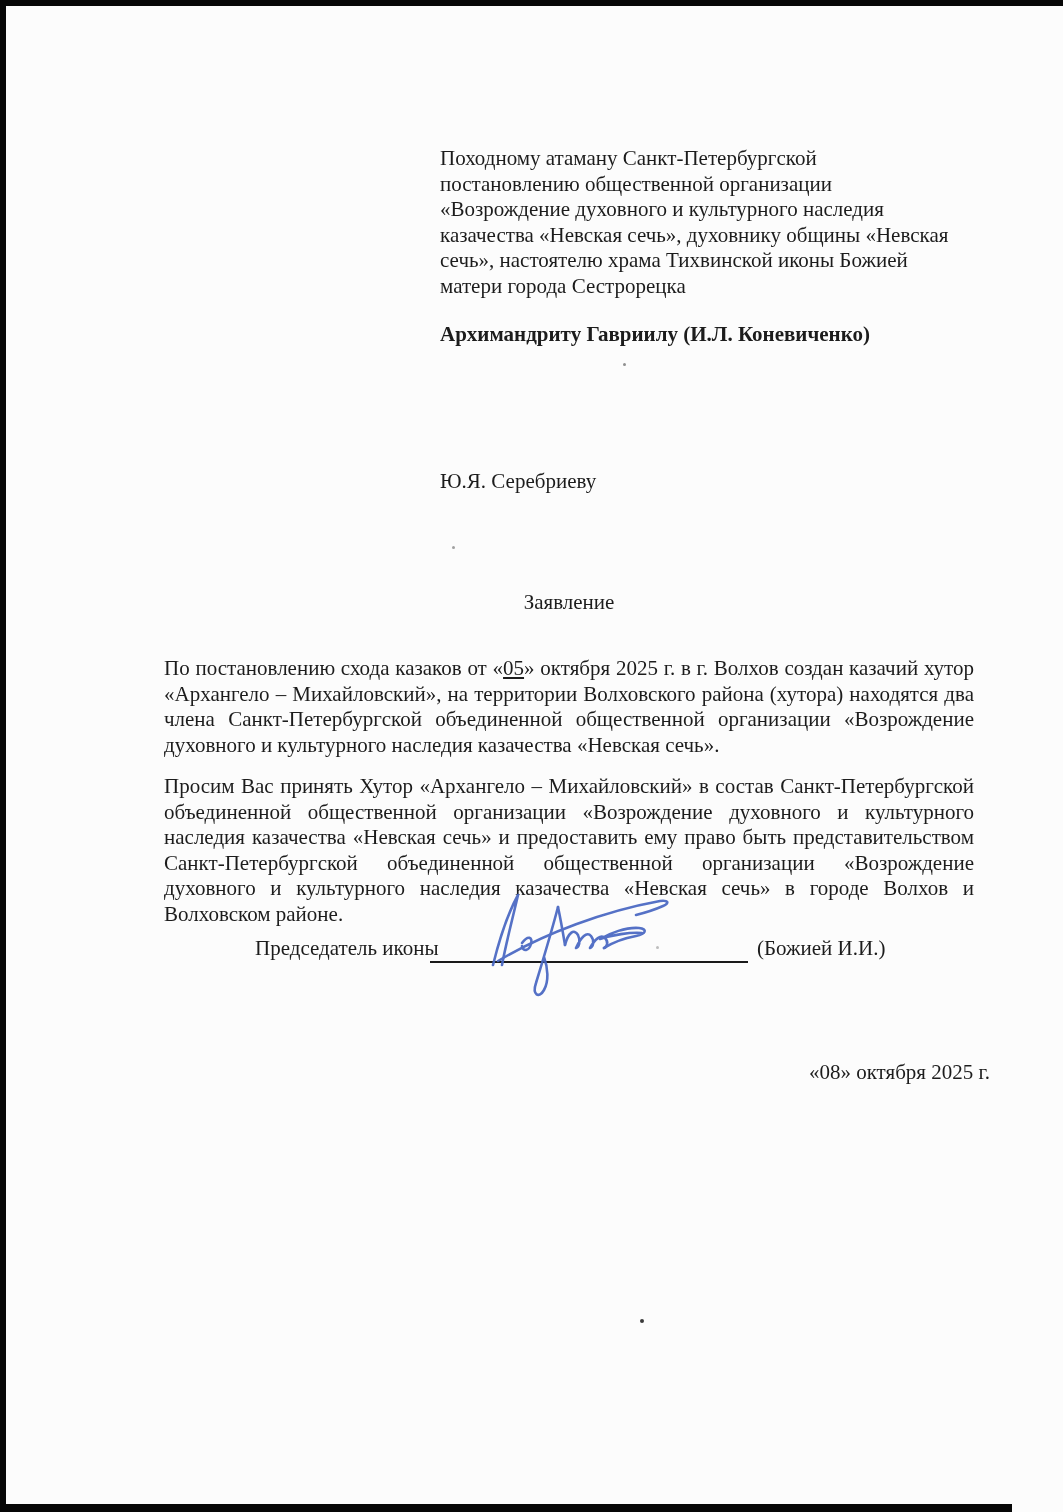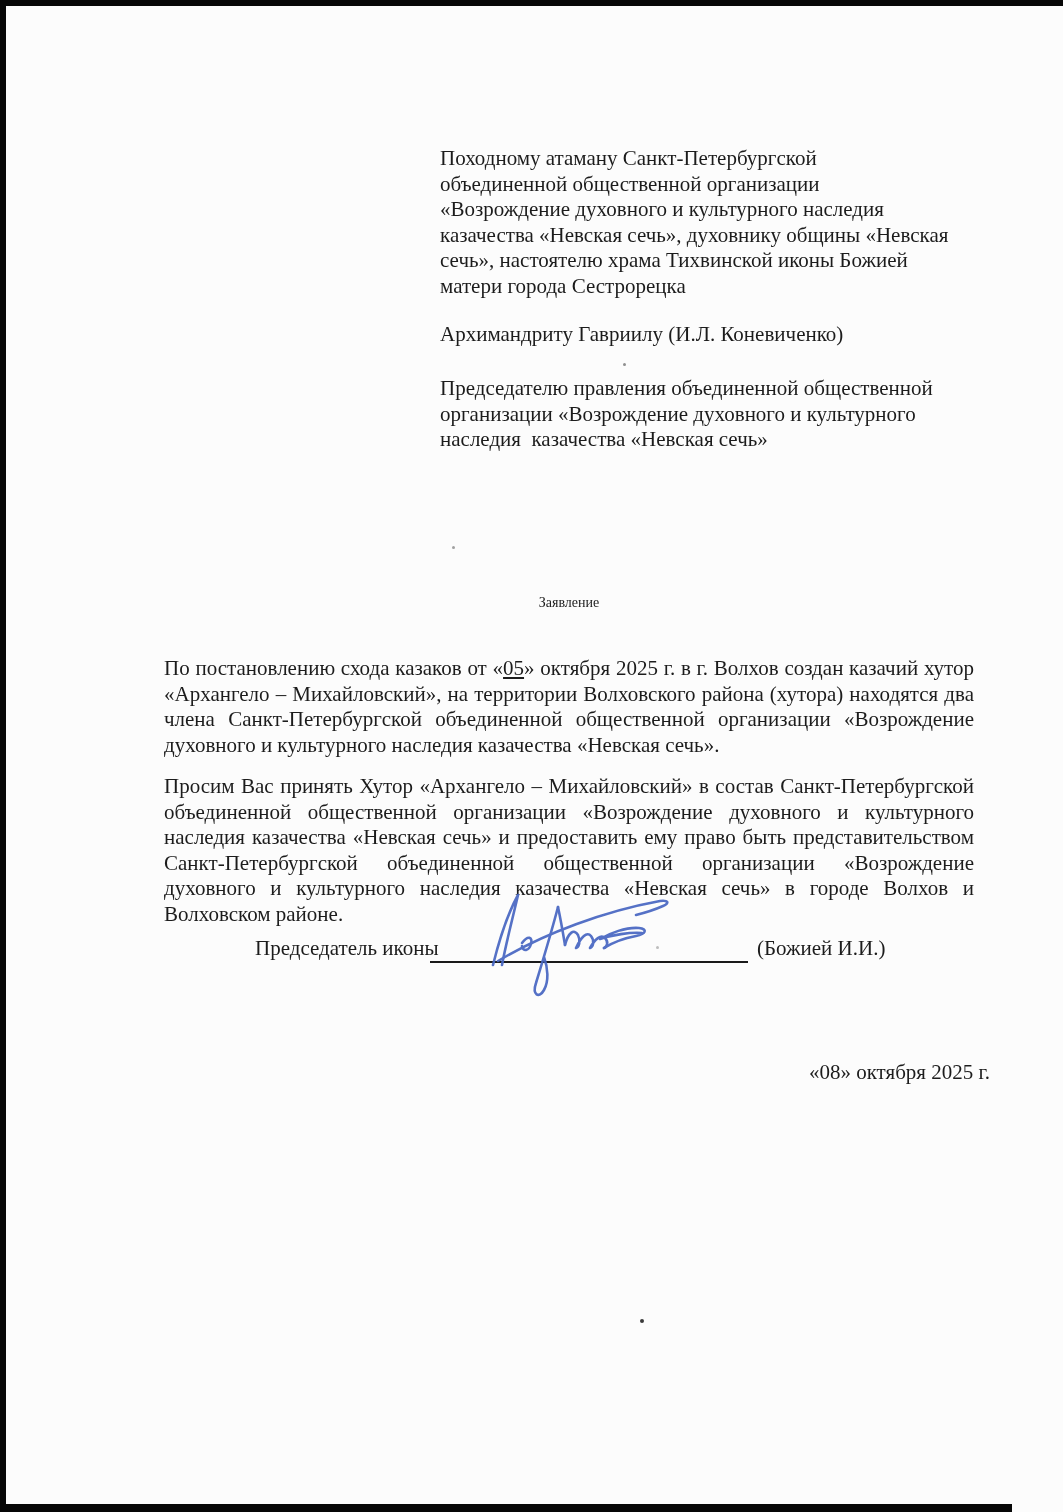--- a/index.html
+++ b/index.html
@@ -20,29 +20,29 @@
   }
   
   .edge { position: absolute; background: #070707; }
   .edge-top    { top: 0; left: 0; width: 1063px; height: 6px; }
   .edge-left   { top: 0; left: 0; width: 6px; height: 1512px; }
   .edge-bottom { bottom: 0; left: 0; width: 1012px; height: 8px; }
 
   .preline { white-space: pre-line; }
 
   .addressee-block  { position: absolute; left: 440px; top: 146px; width: 545px; }
-  .recipient-line   { position: absolute; left: 440px; top: 322px; width: 545px; }
+  .recipient-line   { position: absolute; left: 440px; top: 322px; width: 545px; font-weight: bold; }
   .chairman-block   { position: absolute; left: 440px; top: 376px; width: 545px; }
   .name-line        { position: absolute; left: 440px; top: 469px; width: 545px; }
 
   .doc-title {
     position: absolute;
     left: 148px; top: 590px; width: 842px;
     margin: 0;
-    font-size: 14px; font-weight: normal;
+    font-size: 21px; font-weight: normal;
     text-align: center;
   }
 
   .doc-body {
     position: absolute;
     left: 148px; top: 640px; width: 842px;
     text-align: justify;
   }
   .doc-body p { margin: 16px; }
   .u-date { text-decoration: underline; }
@@ -67,32 +67,30 @@
 </head>
 <body>
 
 <div class="page">
 
   <div class="edge edge-top"></div>
   <div class="edge edge-left"></div>
   <div class="edge edge-bottom"></div>
 
   <div class="addressee-block preline">Походному атаману Санкт-Петербургской
-объединенной общественной организации
+постановлению общественной организации
 «Возрождение духовного и культурного наследия
 казачества «Невская сечь», духовнику общины «Невская
 сечь», настоятелю храма Тихвинской иконы Божией
 матери города Сестрорецка</div>
 
   <div class="recipient-line">Архимандриту Гавриилу (И.Л. Коневиченко)</div>
 
-  <div class="chairman-block preline">Председателю правления объединенной общественной
-организации «Возрождение духовного и культурного
-наследия &nbsp;казачества «Невская сечь»</div>
 
+  <div class="name-line">Ю.Я. Серебриеву</div>
 
   <h1 class="doc-title">Заявление</h1>
 
   <div class="doc-body">
     <p><span>По постановлению схода казаков от «</span><span class="u-date">05</span><span>» октября 2025 г. в г. Волхов создан казачий хутор «Архангело – Михайловский», на территории Волховского района (хутора) находятся два члена Санкт-Петербургской объединенной общественной организации «Возрождение духовного и культурного наследия казачества «Невская сечь».</span></p>
     <p>Просим Вас принять Хутор «Архангело – Михайловский» в состав Санкт-Петербургской объединенной общественной организации «Возрождение духовного и культурного наследия казачества «Невская сечь» и предоставить ему право быть представительством Санкт-Петербургской объединенной общественной организации «Возрождение духовного и культурного наследия казачества «Невская сечь» в городе Волхов и Волховском районе.</p>
   </div>
 
   <div class="sig-label">Председатель иконы</div>
 

